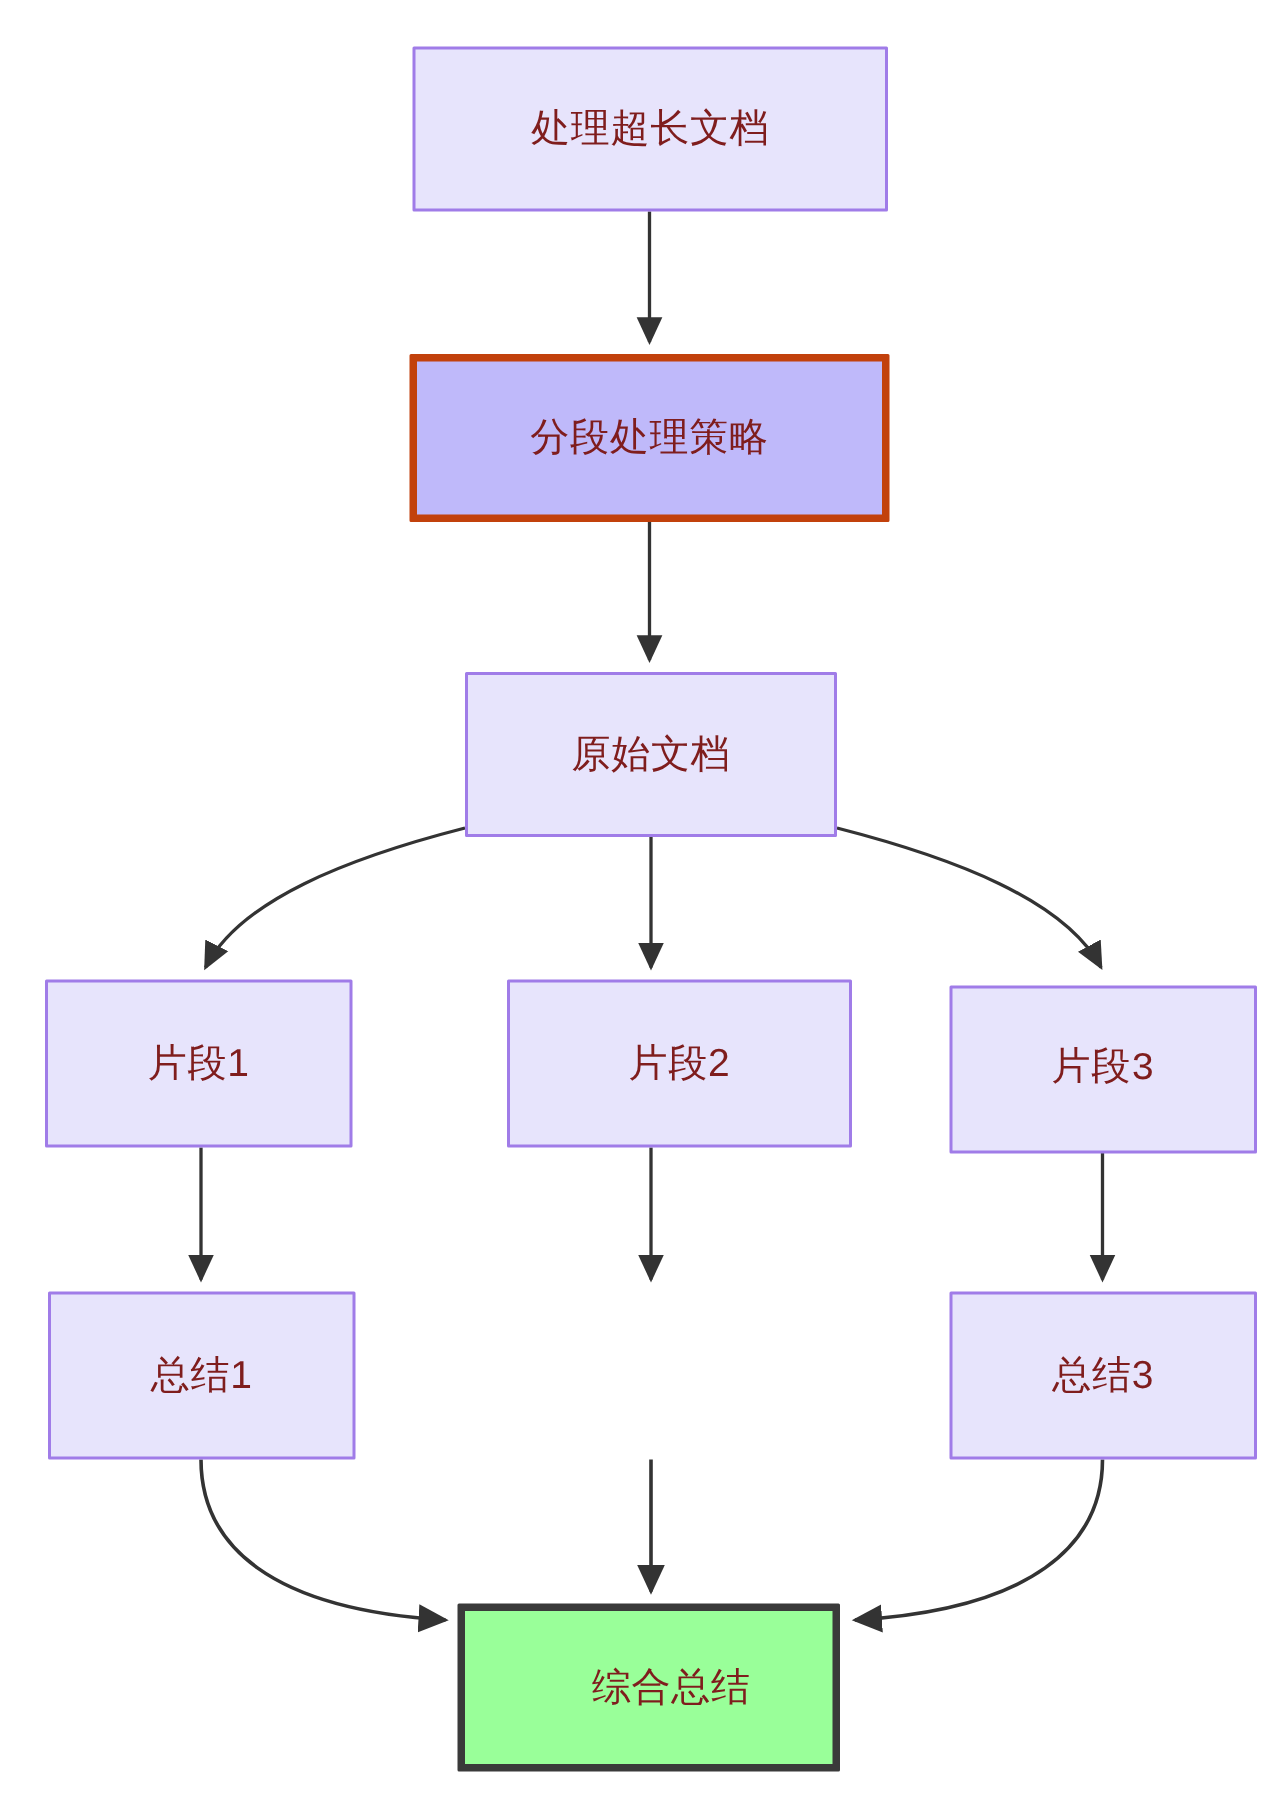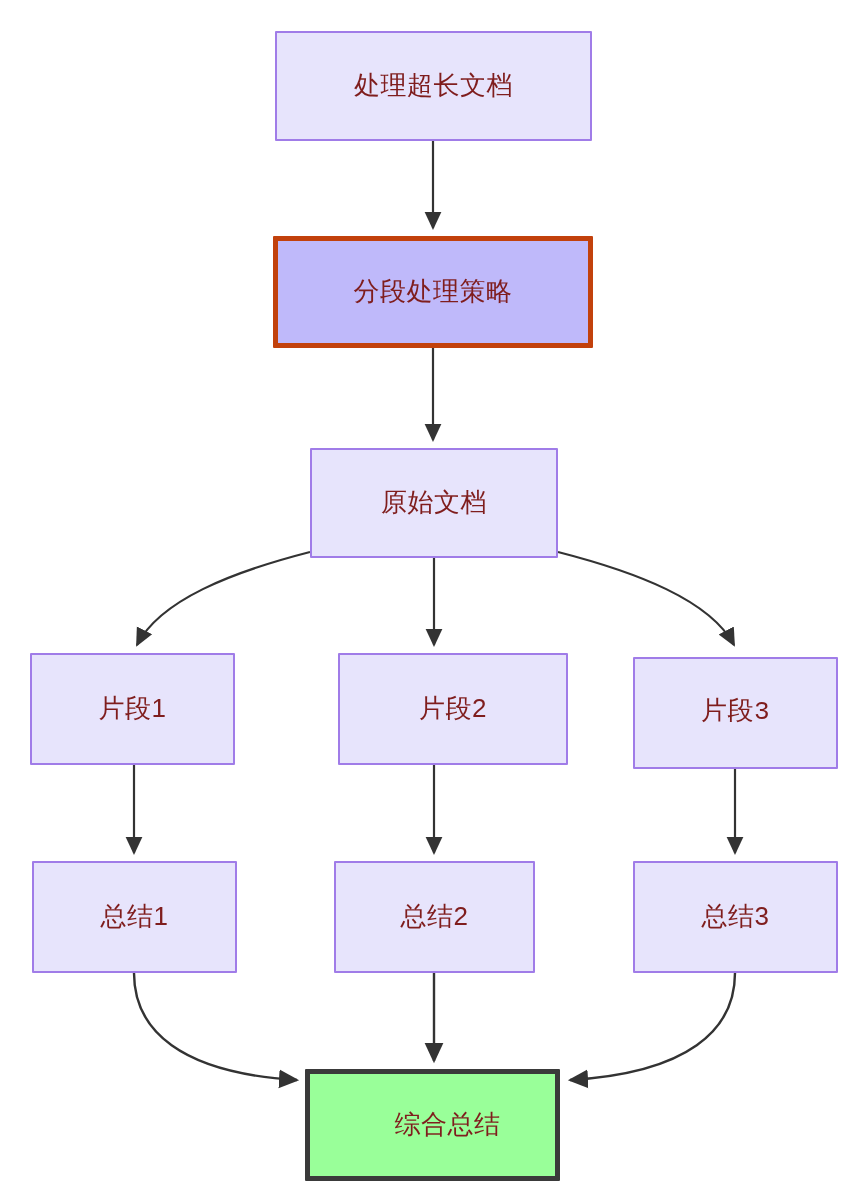--- a/index.html
+++ b/index.html
@@ -109,23 +109,20 @@
   </div>
 
   <div class="node" style="left:633px; top:657px; width:205px; height:112px;font-family:Liberation Mono, monospace;">
     <span class="node-label">片段3</span>
   </div>
 
   <div class="node" style="left:32px; top:861px; width:205px; height:112px;text-align:center;">
     <span class="node-label">总结1</span>
   </div>
 
-  <div class="node" style="left:334px; top:861px; width:201px; height:112px;">
-    <span class="node-label">总结2</span>
-  </div>
 
   <div class="node" style="left:633px; top:861px; width:205px; height:112px;">
     <span class="node-label">总结3</span>
   </div>
 
   <div class="node result" style="left:305px; top:1069px; width:255px; height:112px;padding-left:30px;">
     <span class="node-label">综合总结</span>
   </div>
 
 </div>

